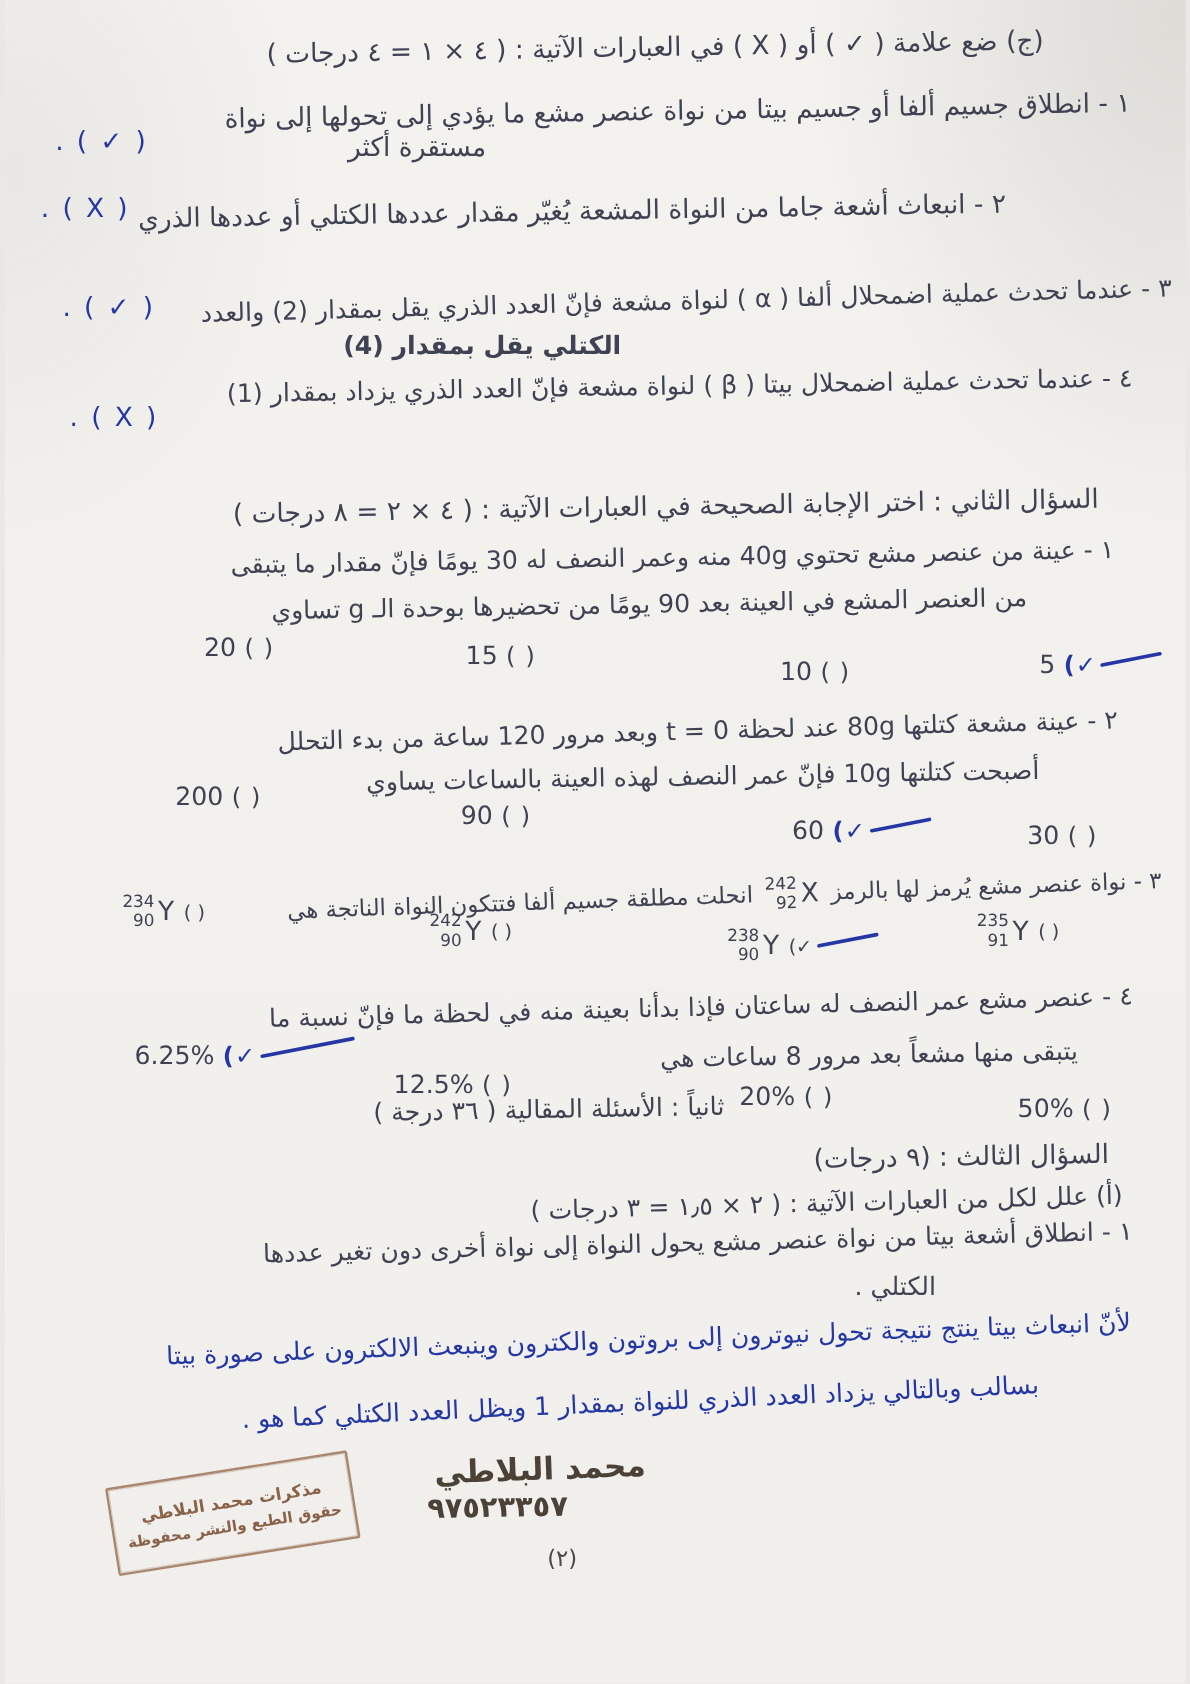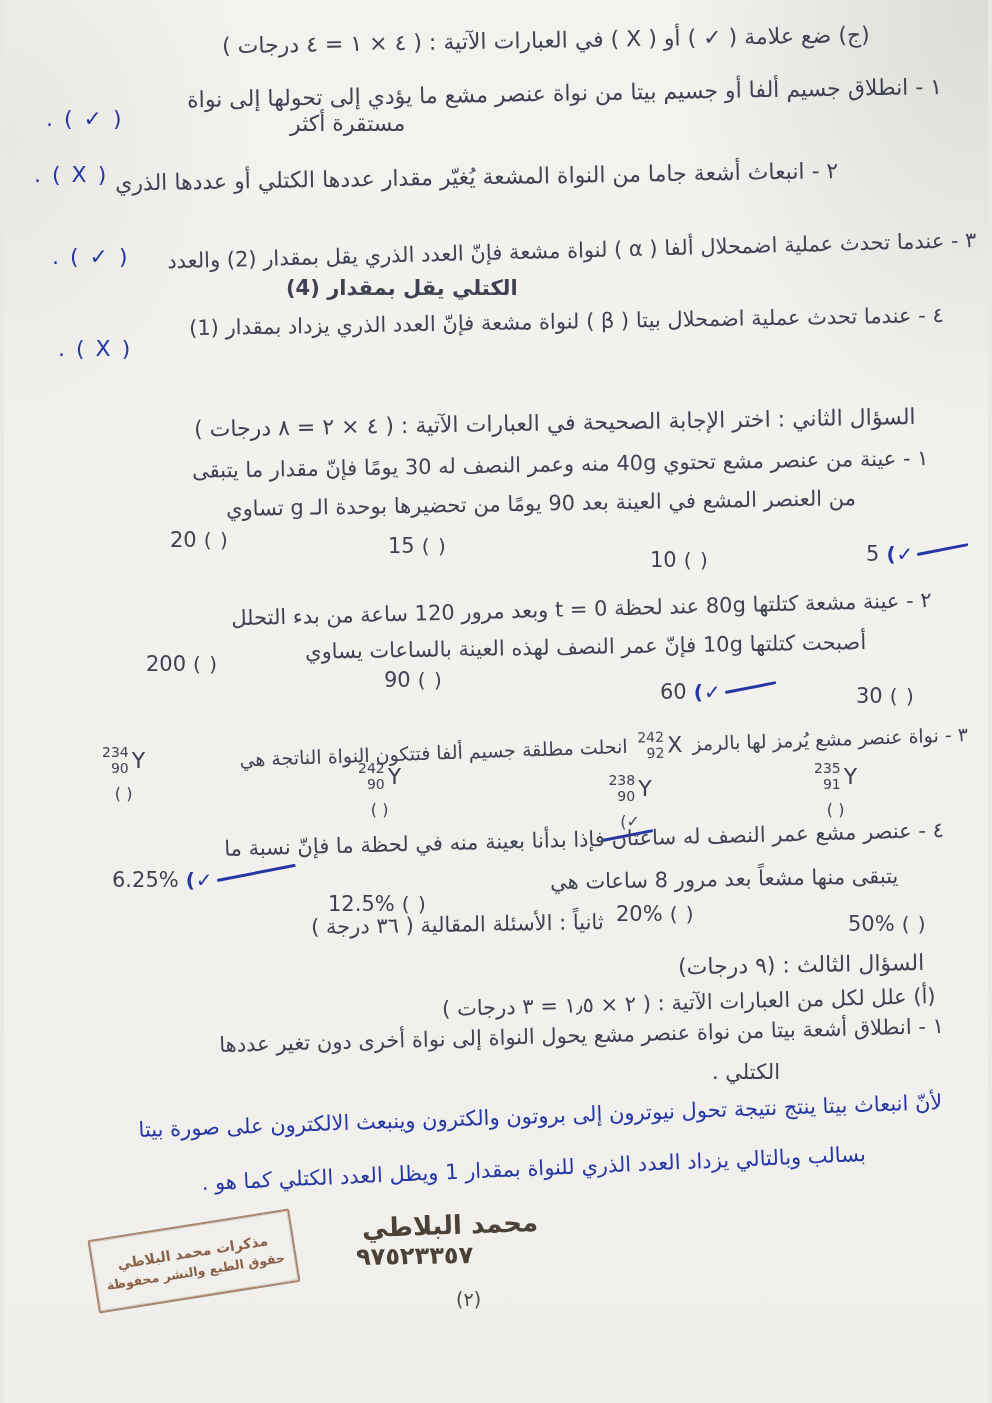--- a/index.html
+++ b/index.html
@@ -26,21 +26,21 @@
   
   .opt{position:absolute;direction:ltr;display:inline-flex;align-items:center;gap:7px;font-size:21px;color:#3f4252;}
   .opt .opt-mark{font-size:20px;letter-spacing:1px;}
   .opt .opt-mark.checked{color:#2437a5;font-weight:bold;}
   .tail{display:inline-block;width:52px;height:3px;background:#2437a5;transform:rotate(-11deg);transform-origin:left center;margin-left:-4px;vertical-align:middle;border-radius:3px;}
   .tail.long{width:80px;}
   
   .iso{direction:ltr;display:inline-flex;align-items:center;unicode-bidi:isolate;}
   .iso .iso-nums{display:inline-flex;flex-direction:column;font-size:14px;line-height:1.15;text-align:right;margin-right:2px;}
   .iso .iso-sym{font-size:22px;margin-left:1px;}
-  .iso-opt{position:absolute;direction:ltr;display:inline-flex;align-items:center;gap:8px;color:#3f4252;flex-direction:column;}
+  .iso-opt{position:absolute;direction:ltr;display:inline-flex;align-items:center;gap:8px;color:#3f4252;}
   .q3line{display:flex;direction:rtl;align-items:center;gap:10px;}
   
   .stamp{
     position:absolute;left:88px;top:1224px;width:200px;height:70px;
     border:2px solid rgba(150,108,80,.8);border-radius:2px;
     transform:rotate(-9deg);display:flex;flex-direction:column;justify-content:center;align-items:center;gap:4px;
     color:#8a624a;font-weight:bold;box-shadow:inset 0 0 0 1px rgba(150,108,80,.25);
   }
   .stamp .s1{font-size:14px;}
   .stamp .s2{font-size:12.5px;}

